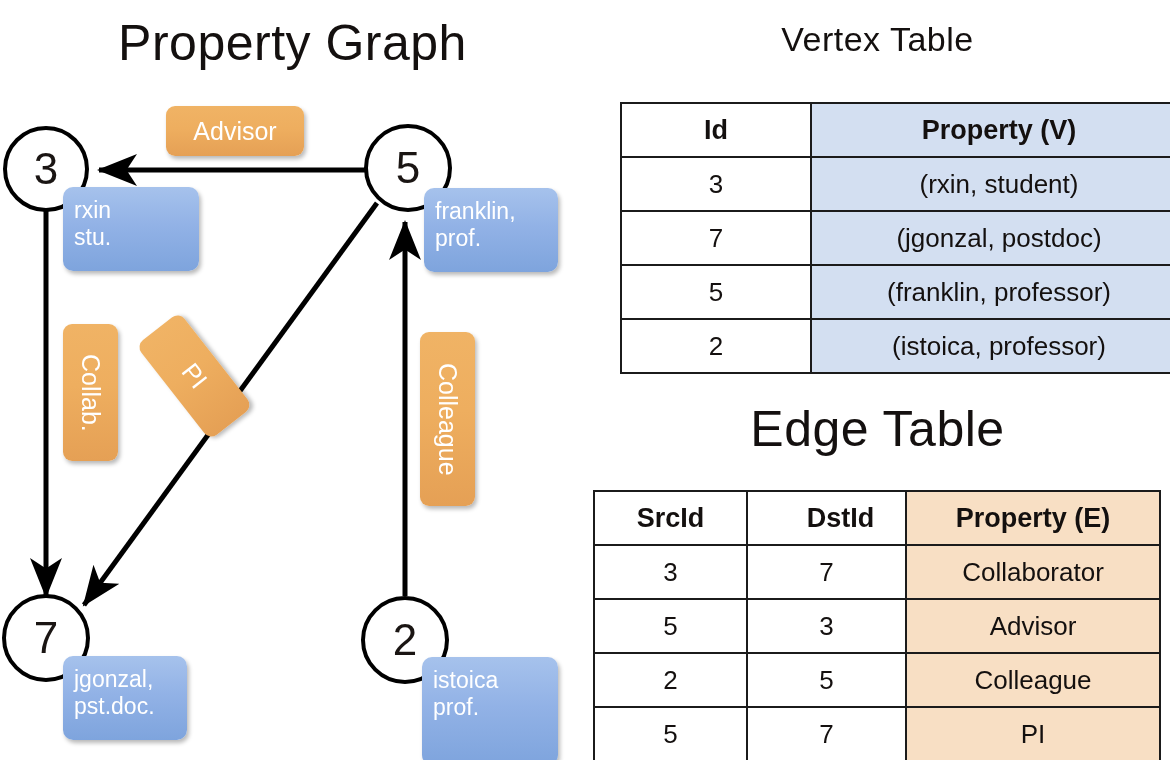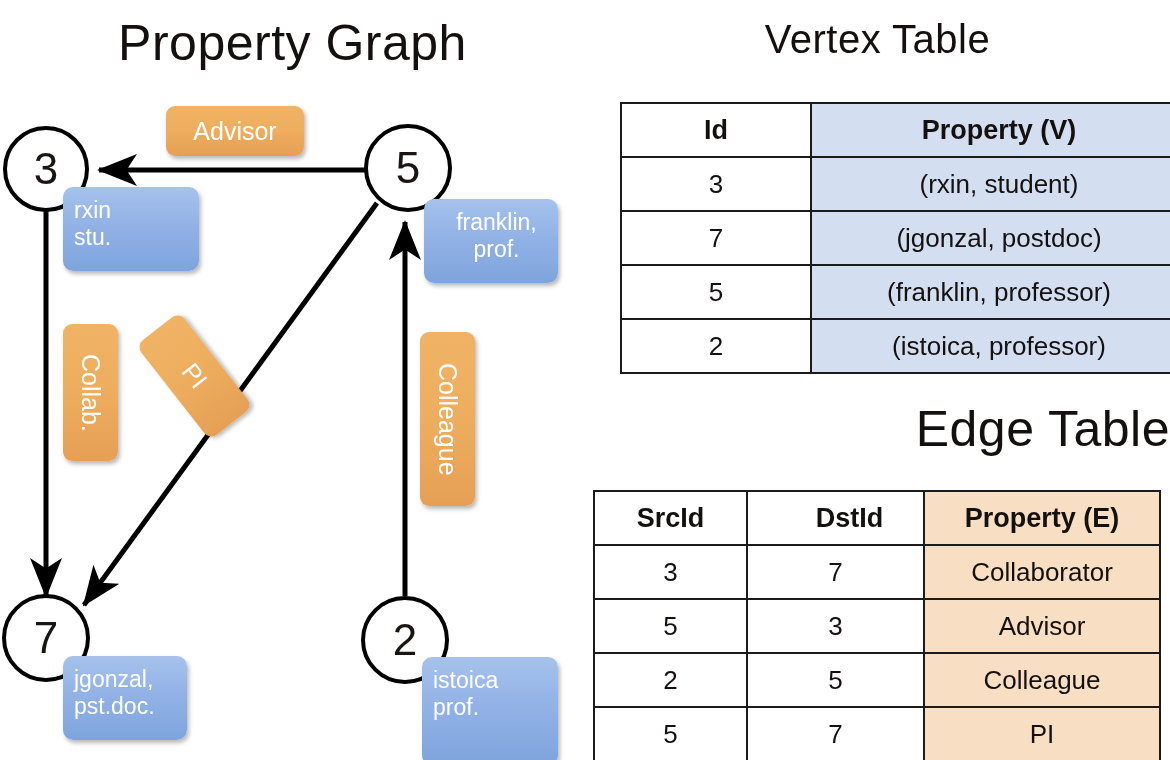--- a/index.html
+++ b/index.html
@@ -15,22 +15,22 @@
   
   .title {
     position: absolute;
     font-family: "Liberation Sans", sans-serif;
     font-weight: 300;
     color: #14100f;
     white-space: nowrap;
     letter-spacing: 0.5px;
   }
   #title-property-graph { left: 0; top: 14px; width: 585px; text-align: center; font-size: 50px; line-height: 58px; }
-  #title-vertex-table   { left: 585px; top: 10px; width: 585px; text-align: center; font-size: 40px; line-height: 58px; }
-  #title-edge-table     { left: 585px; top: 400px; width: 585px; text-align: right; font-size: 50px; line-height: 58px; }
+  #title-vertex-table   { left: 585px; top: 10px; width: 585px; text-align: center; font-size: 34px; line-height: 58px; }
+  #title-edge-table     { left: 585px; top: 400px; width: 585px; text-align: center; font-size: 50px; line-height: 58px; }
 
   
   #graph-panel { position: absolute; left: 0; top: 0; width: 585px; height: 760px; }
   #graph-edges { position: absolute; left: 0; top: 0; width: 585px; height: 760px; }
 
   .node {
     position: absolute;
     border: 4px solid #000;
     border-radius: 50%;
     background: #fff;
@@ -149,21 +149,21 @@
       <span>3</span>
     </div>
     <div class="prop-box" style="left:63px; top:187px; width:136px; height:84px;">
       <span>rxin</span>
       <span>stu.</span>
     </div>
 
     <div class="node" style="left:364px; top:124px; width:88px; height:88px;">
       <span>5</span>
     </div>
-    <div class="prop-box" style="left:424px; top:199px; width:134px; height:84px;text-align:center;">
+    <div class="prop-box" style="left:424px; top:188px; width:134px; height:84px;">
       <span>franklin,</span>
       <span>prof.</span>
     </div>
 
     <div class="node" style="left:2px; top:594px; width:88px; height:88px;">
       <span>7</span>
     </div>
     <div class="prop-box" style="left:63px; top:656px; width:124px; height:84px;">
       <span>jgonzal,</span>
       <span>pst.doc.</span>
@@ -203,21 +203,21 @@
         <td>2</td>
         <td class="prop-col">(istoica, professor)</td>
       </tr>
     </tbody>
   </table>
 
   <table class="data-table" id="edge-table">
     <thead>
       <tr>
         <th style="width:153px;">SrcId</th>
-        <th style="width:177px;padding-left:28px;">DstId</th>
+        <th style="width:159px;padding-left:28px;">DstId</th>
         <th class="prop-col">Property (E)</th>
       </tr>
     </thead>
     <tbody>
       <tr>
         <td>3</td>
         <td>7</td>
         <td class="prop-col">Collaborator</td>
       </tr>
       <tr>

